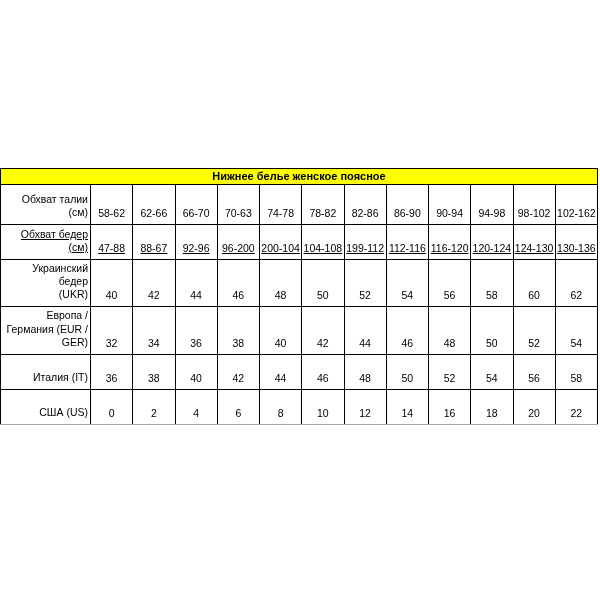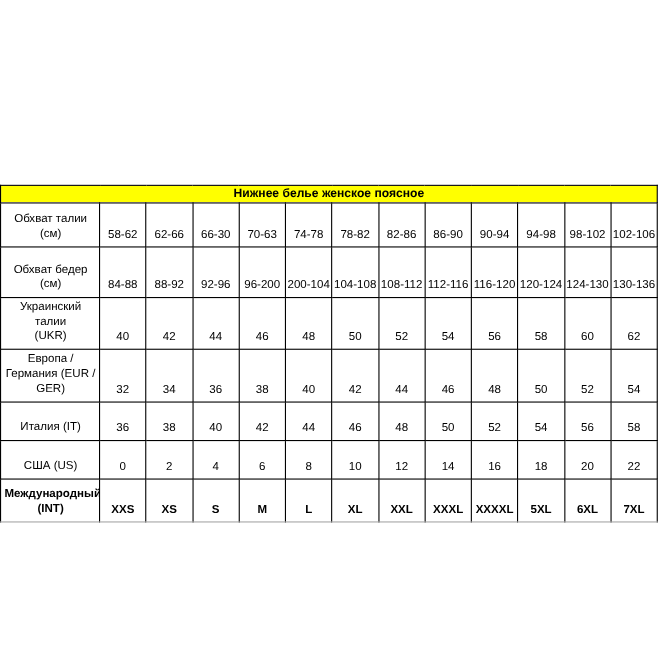--- a/index.html
+++ b/index.html
@@ -35,32 +35,32 @@
   .title-cell {
     font-size: 11px;
     font-weight: bold;
     text-align: center;
     vertical-align: middle;
     height: 14px;
     padding: 0 0 1px 0;
     border-bottom-width: 2px;
   }
   .label-cell {
-    text-align: center;
+    text-align: right;
     vertical-align: bottom;
     padding: 2px 2px 5px 3px;
     line-height: 1.25;
   }
   .value-cell {
     text-align: center;
     vertical-align: bottom;
     padding: 2px 0 5px 0;
   }
   #table-body tr:nth-child(1) { height: 40px; }
-  #table-body tr:nth-child(2) { height: 46px; }
+  #table-body tr:nth-child(2) { height: 35px; text-decoration: underline; }
   #table-body tr:nth-child(3) { height: 38px; }
   #table-body tr:nth-child(4) { height: 40px; }
   #table-body tr:nth-child(5) { height: 35px; }
   #table-body tr:nth-child(6) { height: 35px; }
   #table-body tr:nth-child(7) { height: 39px; font-weight: bold; }
   #table-body tr:nth-child(8) { height: 37px; }
   #table-body tr:nth-child(9) { height: 42px; }
   #table-body tr:last-child td {
     border-bottom: 1px solid #a6a6a6;
   }
@@ -79,51 +79,51 @@
         <th colspan="13" class="title-cell" style="background: rgb(255, 255, 0);">Нижнее белье женское поясное</th>
       </tr>
     </thead>
     <tbody id="table-body">
         <tr>
           <td class="label-cell">
             <div>Обхват талии (см)</div>
           </td>
           <td class="value-cell">58-62</td>
           <td class="value-cell">62-66</td>
-          <td class="value-cell">66-30</td>
+          <td class="value-cell">66-70</td>
           <td class="value-cell">70-63</td>
           <td class="value-cell">74-78</td>
           <td class="value-cell">78-82</td>
           <td class="value-cell">82-86</td>
           <td class="value-cell">86-90</td>
           <td class="value-cell">90-94</td>
           <td class="value-cell">94-98</td>
           <td class="value-cell">98-102</td>
-          <td class="value-cell">102-106</td>
+          <td class="value-cell">102-162</td>
         </tr>
         <tr>
           <td class="label-cell">
             <div>Обхват бедер (см)</div>
           </td>
-          <td class="value-cell">84-88</td>
-          <td class="value-cell">88-92</td>
+          <td class="value-cell">47-88</td>
+          <td class="value-cell">88-67</td>
           <td class="value-cell">92-96</td>
           <td class="value-cell">96-200</td>
           <td class="value-cell">200-104</td>
           <td class="value-cell">104-108</td>
-          <td class="value-cell">108-112</td>
+          <td class="value-cell">199-112</td>
           <td class="value-cell">112-116</td>
           <td class="value-cell">116-120</td>
           <td class="value-cell">120-124</td>
           <td class="value-cell">124-130</td>
           <td class="value-cell">130-136</td>
         </tr>
         <tr>
           <td class="label-cell">
-            <div>Украинский талии</div>
+            <div>Украинский бедер</div>
             <div>(UKR)</div>
           </td>
           <td class="value-cell">40</td>
           <td class="value-cell">42</td>
           <td class="value-cell">44</td>
           <td class="value-cell">46</td>
           <td class="value-cell">48</td>
           <td class="value-cell">50</td>
           <td class="value-cell">52</td>
           <td class="value-cell">54</td>
@@ -178,33 +178,15 @@
           <td class="value-cell">6</td>
           <td class="value-cell">8</td>
           <td class="value-cell">10</td>
           <td class="value-cell">12</td>
           <td class="value-cell">14</td>
           <td class="value-cell">16</td>
           <td class="value-cell">18</td>
           <td class="value-cell">20</td>
           <td class="value-cell">22</td>
         </tr>
-        <tr>
-          <td class="label-cell">
-            <div>Международный</div>
-            <div>(INT)</div>
-          </td>
-          <td class="value-cell">XXS</td>
-          <td class="value-cell">XS</td>
-          <td class="value-cell">S</td>
-          <td class="value-cell">M</td>
-          <td class="value-cell">L</td>
-          <td class="value-cell">XL</td>
-          <td class="value-cell">XXL</td>
-          <td class="value-cell">XXXL</td>
-          <td class="value-cell">XXXXL</td>
-          <td class="value-cell">5XL</td>
-          <td class="value-cell">6XL</td>
-          <td class="value-cell">7XL</td>
-        </tr>
       </tbody>
   </table>
 </div>
 
 </body></html>

